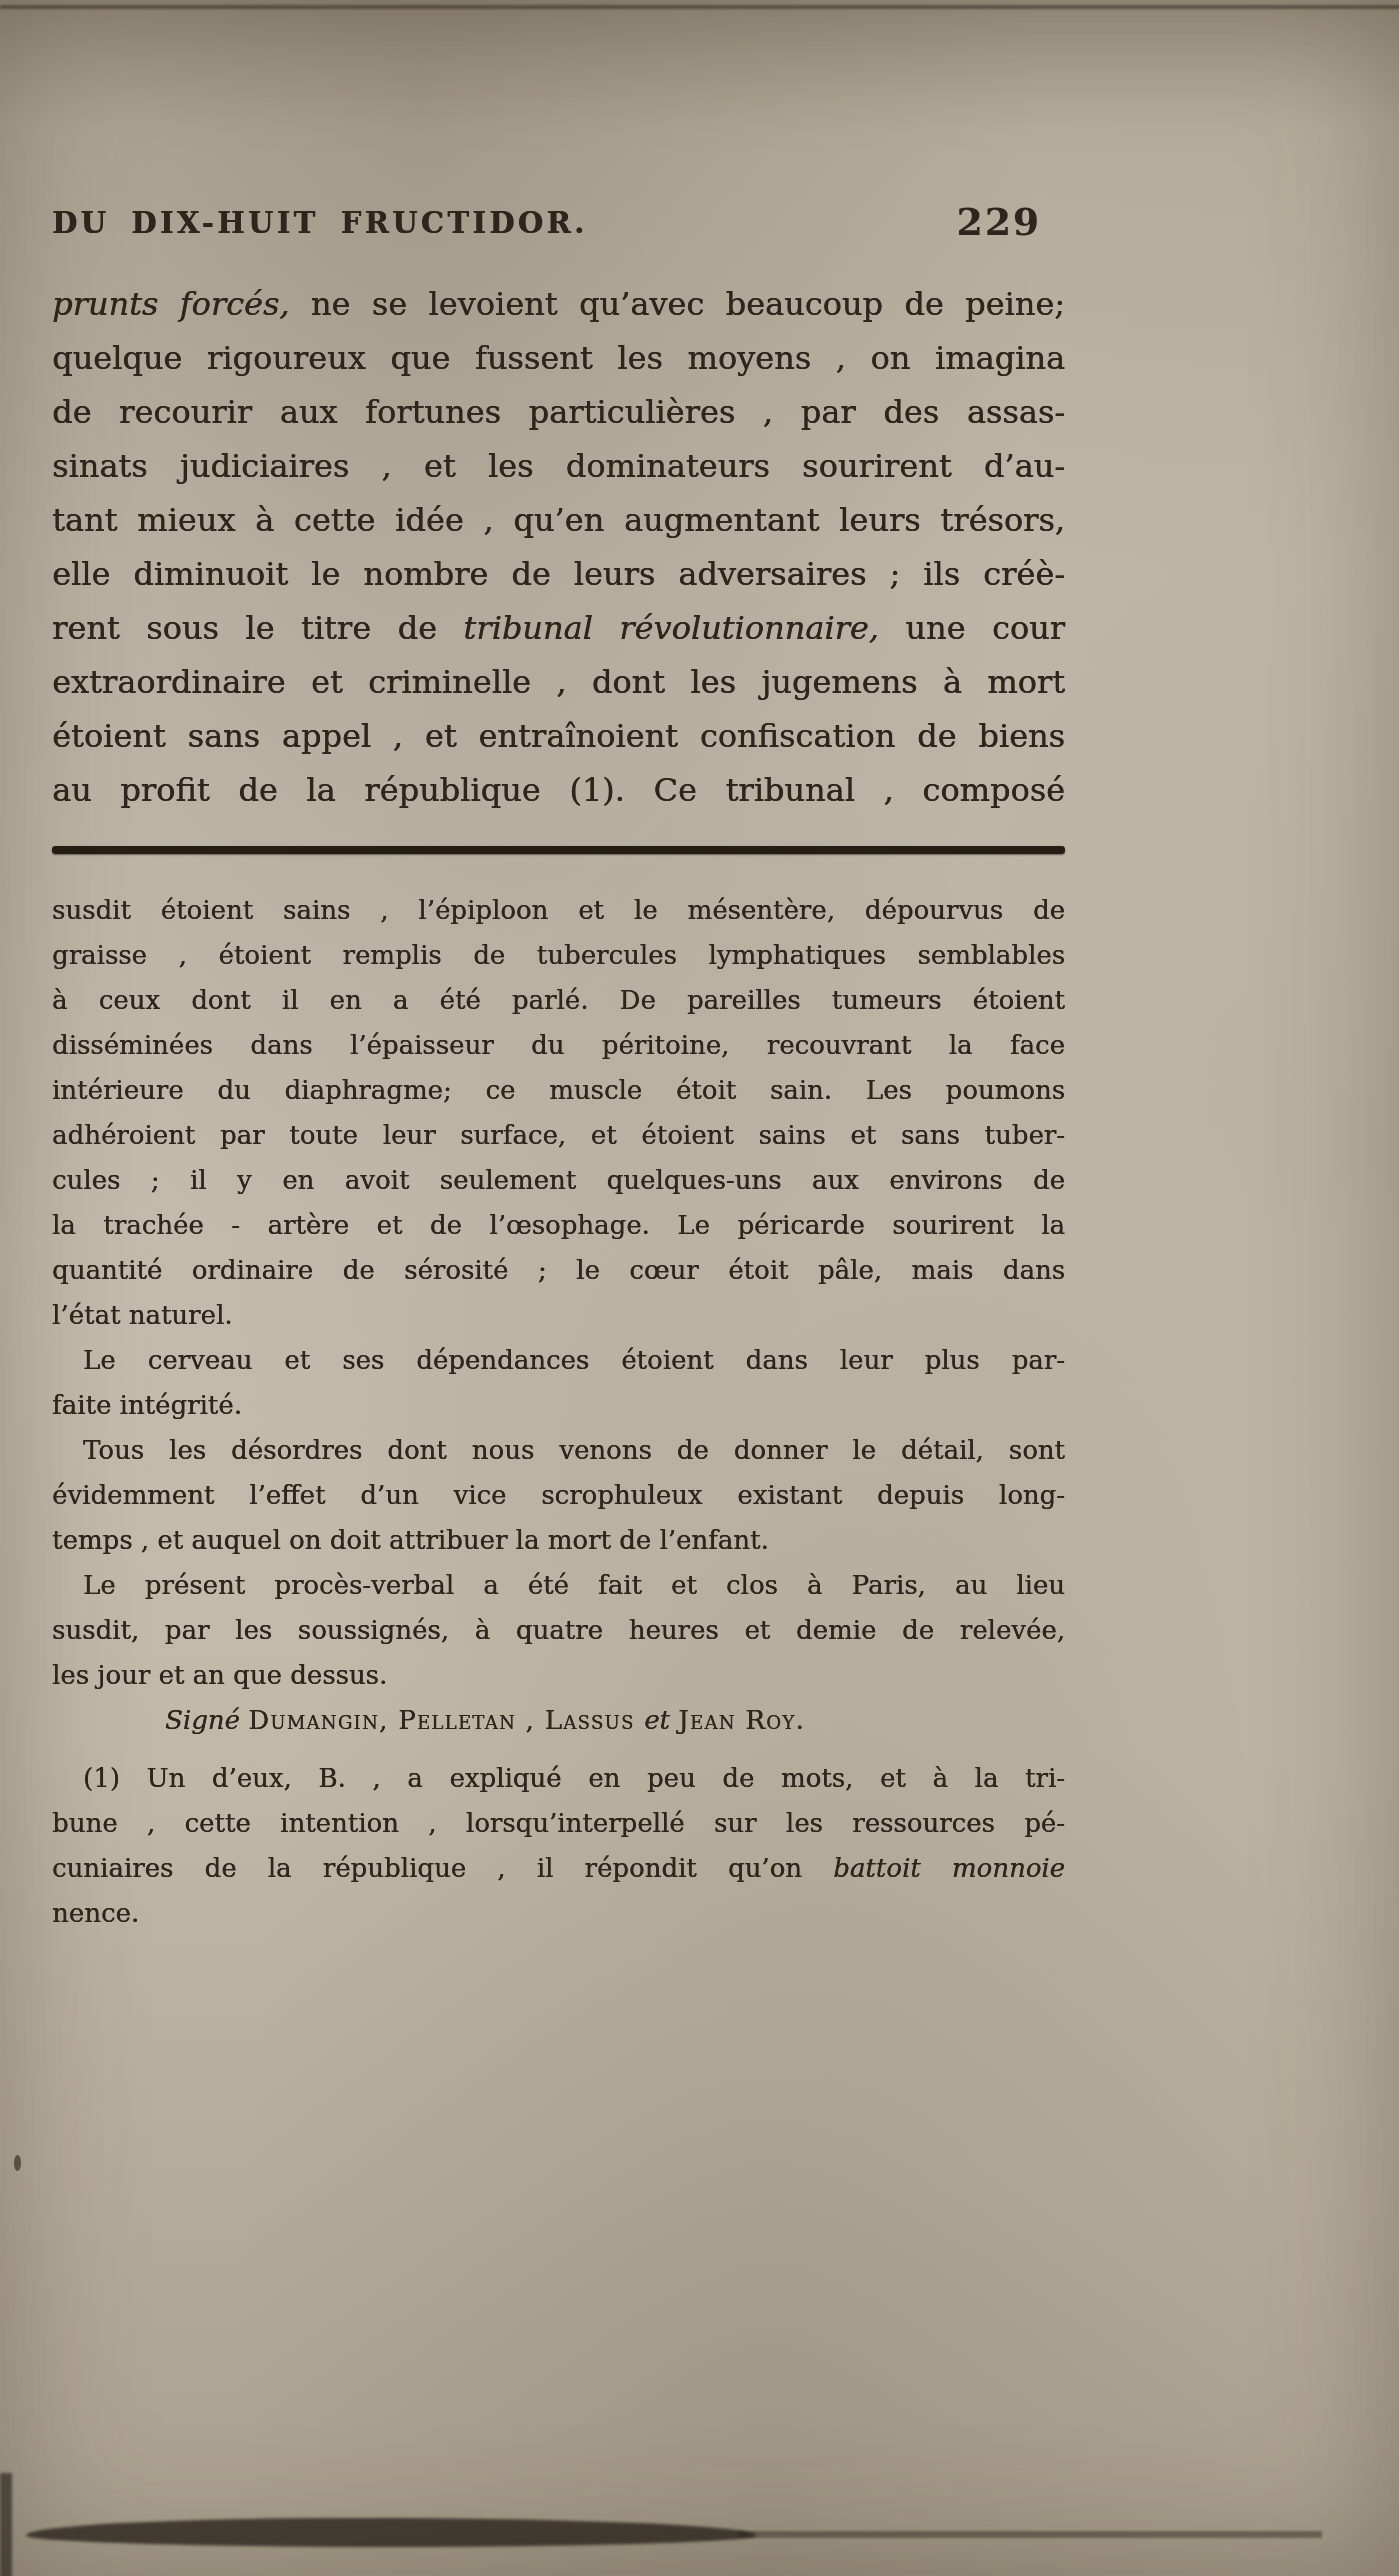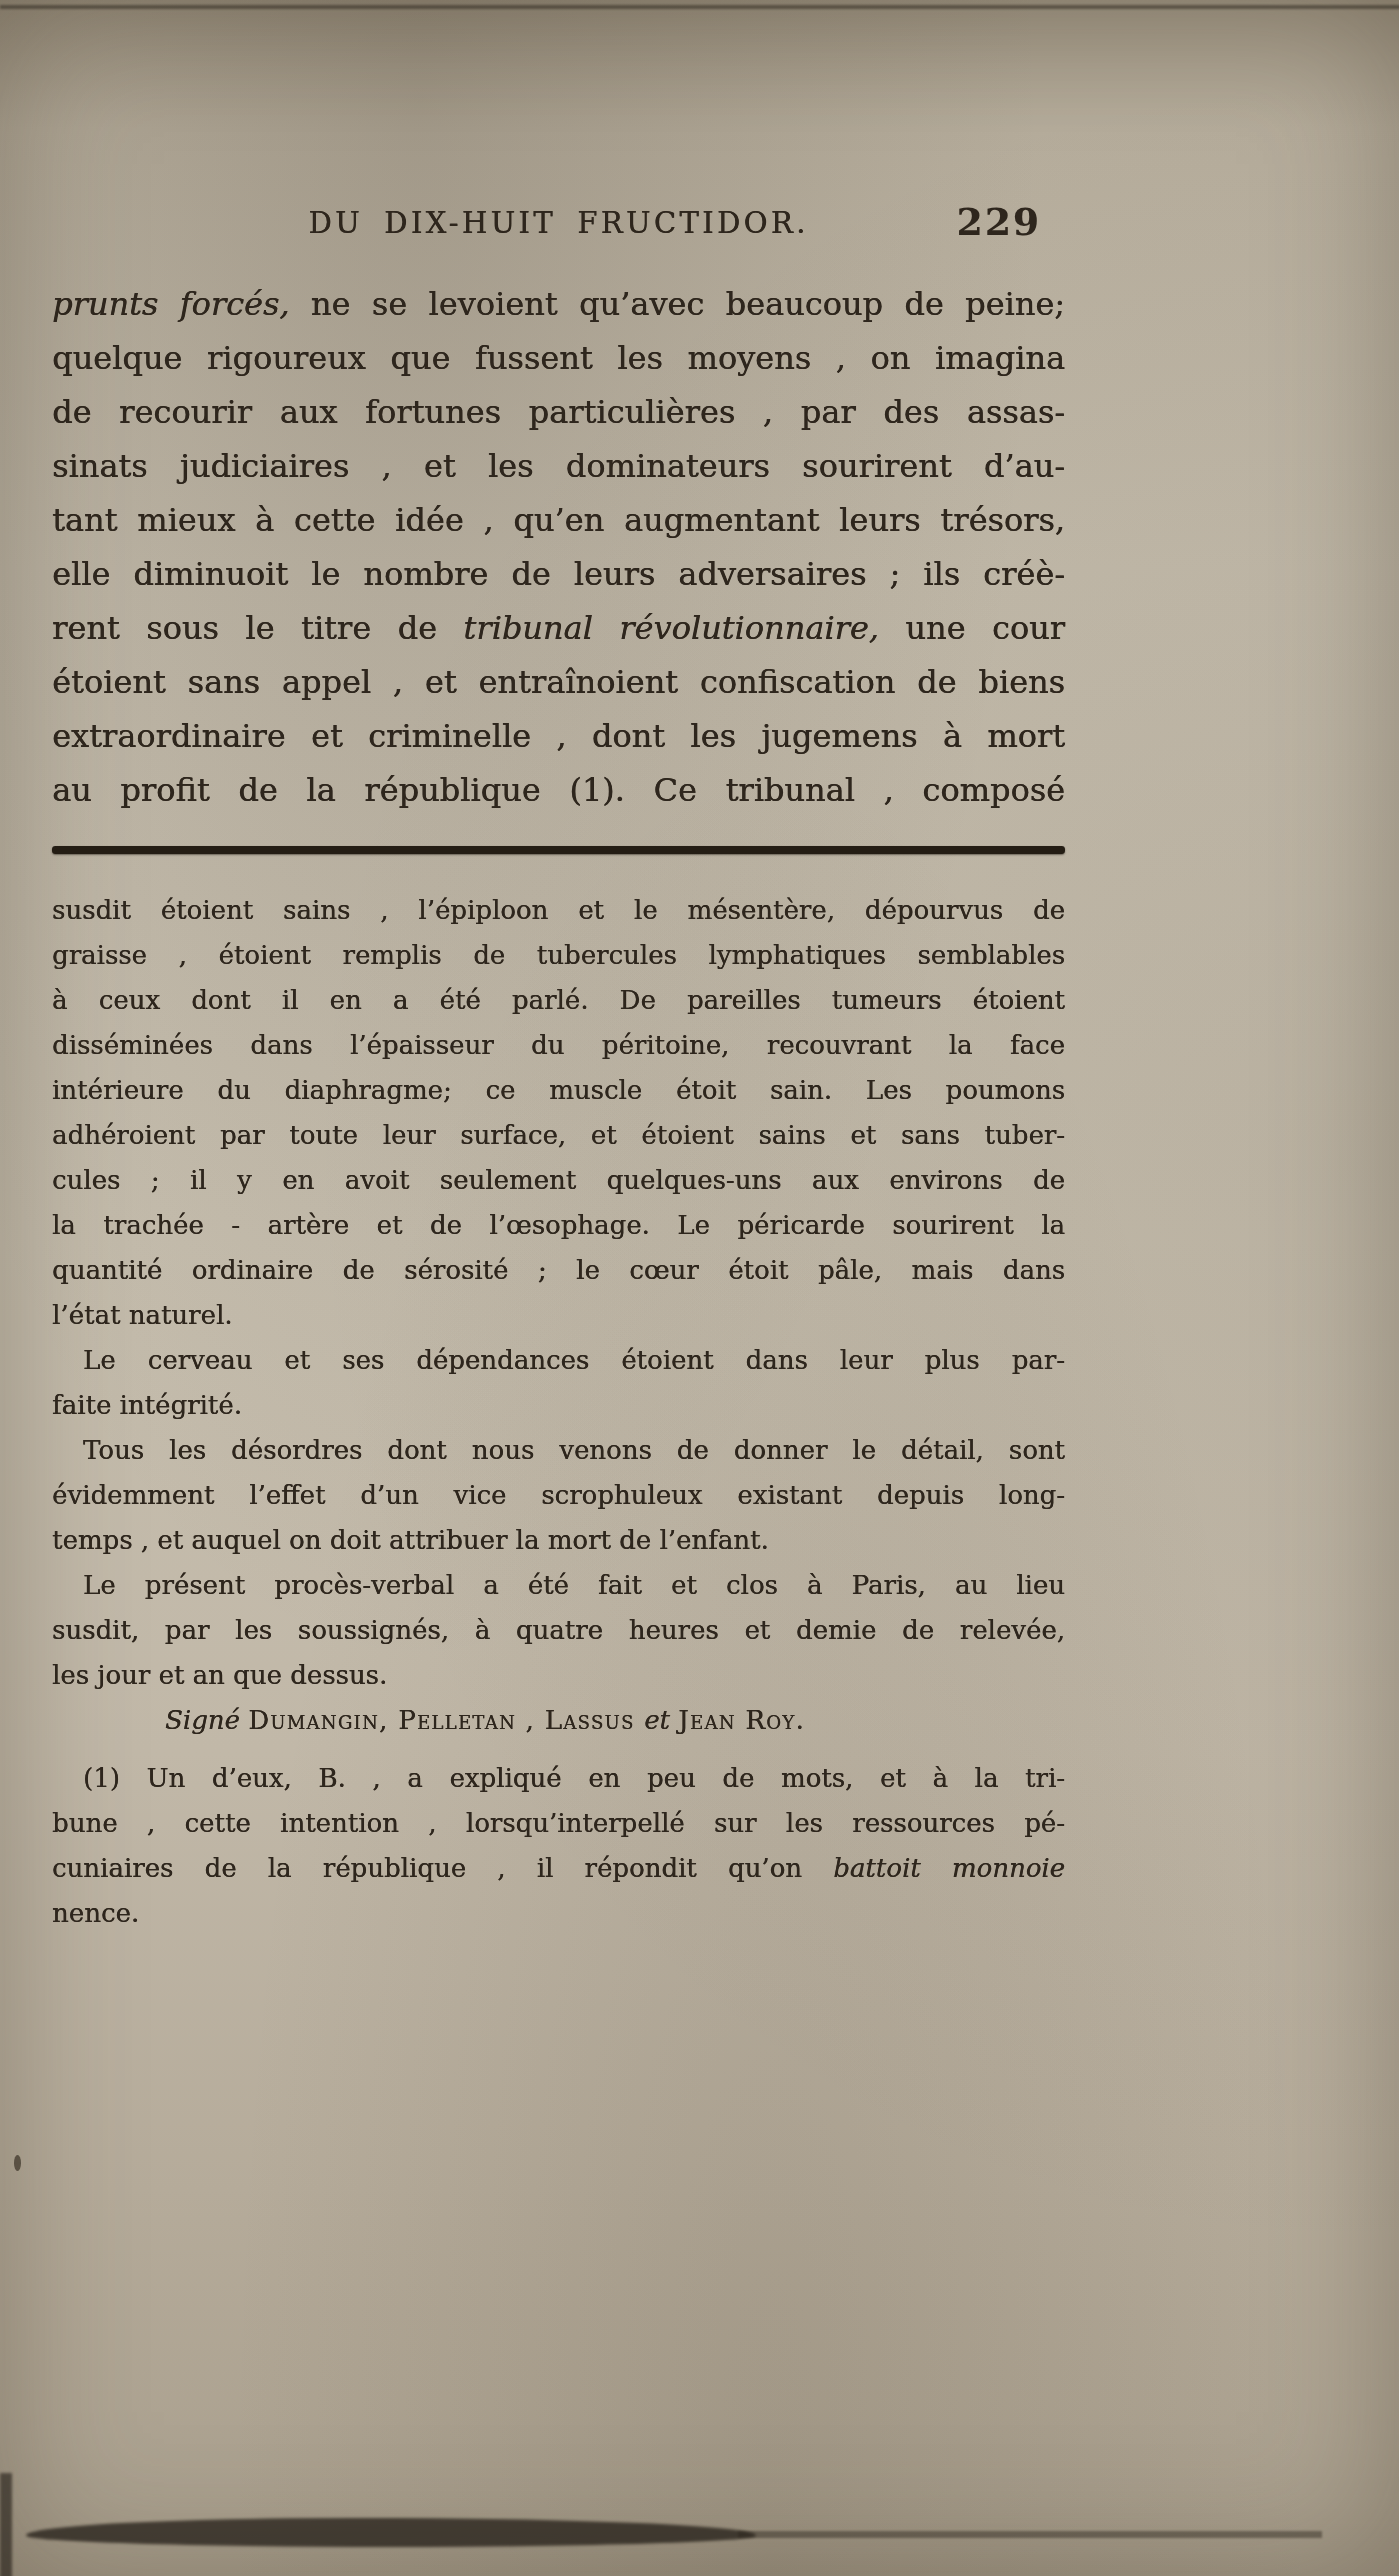--- a/index.html
+++ b/index.html
@@ -23,23 +23,23 @@
   .textcol {
     position: absolute;
     left: 52px; top: 206px;
     width: 1013px;
   }
   .header-row {
     position: relative;
     height: 45px;
   }
   .running-title {
-    text-align: center;
+    text-align: left;
     font-size: 29px;
-    font-weight: normal;
+    font-weight: bold;
     letter-spacing: 3.4px;
     word-spacing: 8.6px;
     text-shadow: 0.4px 0 0 currentColor;
   }
   .page-number {
     position: absolute;
     right: 24px; top: -6.9px;
     font-size: 38px;
     font-weight: bold;
     letter-spacing: 1.7px;
@@ -104,22 +104,22 @@
     </div>
 
     <div class="main-text">
         <div class="line"><span class="it">prunts forcés,</span><span> ne se levoient qu’avec beaucoup de peine;</span></div>
         <div class="line"><span>quelque rigoureux que fussent les moyens , on imagina</span></div>
         <div class="line"><span>de recourir aux fortunes particulières , par des assas-</span></div>
         <div class="line"><span>sinats judiciaires , et les dominateurs sourirent d’au-</span></div>
         <div class="line"><span>tant mieux à cette idée , qu’en augmentant leurs trésors,</span></div>
         <div class="line"><span>elle diminuoit le nombre de leurs adversaires ; ils créè-</span></div>
         <div class="line"><span>rent sous le titre de </span><span class="it">tribunal révolutionnaire,</span><span> une cour</span></div>
+        <div class="line"><span>extraordinaire et criminelle , dont les jugemens à mort</span></div>
         <div class="line"><span>étoient sans appel , et entraînoient confiscation de biens</span></div>
-        <div class="line"><span>extraordinaire et criminelle , dont les jugemens à mort</span></div>
         <div class="line"><span>au profit de la république (1). Ce tribunal , composé</span></div>
       </div>
 
     <div class="rule"></div>
 
     <div class="notes-text">
         <div class="line"><span>susdit étoient sains , l’épiploon et le mésentère, dépourvus de</span></div>
         <div class="line"><span>graisse , étoient remplis de tubercules lymphatiques semblables</span></div>
         <div class="line"><span>à ceux dont il en a été parlé. De pareilles tumeurs étoient</span></div>
         <div class="line"><span>disséminées dans l’épaisseur du péritoine, recouvrant la face</span></div>

